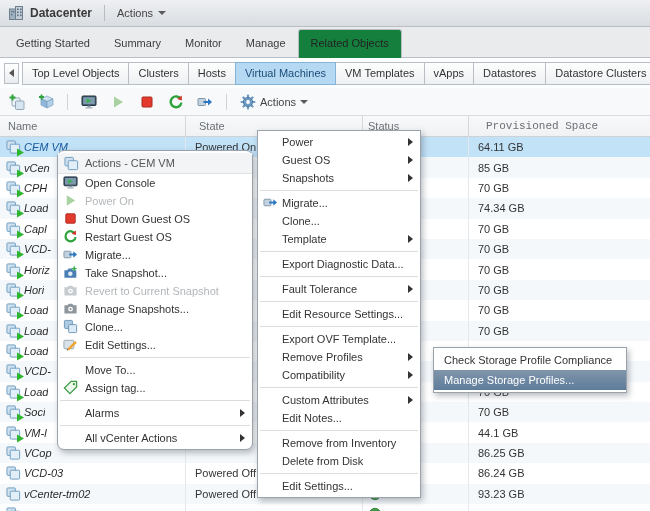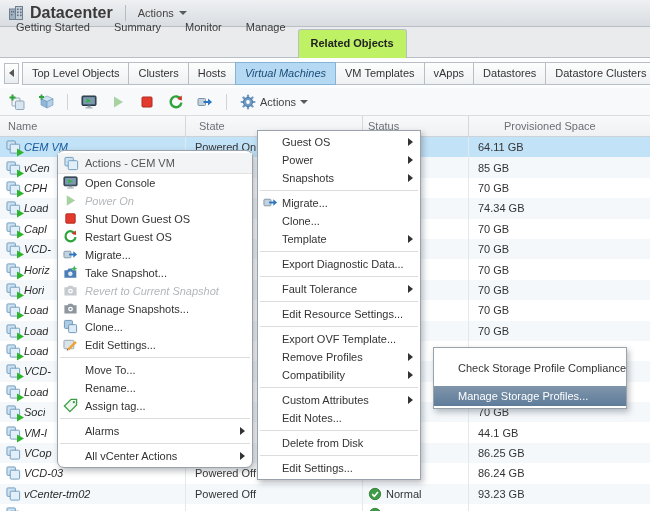--- a/index.html
+++ b/index.html
@@ -4,40 +4,40 @@
 <style>
   html,body{margin:0;padding:0;background:#fff;}
   #app{position:relative;width:650px;height:511px;overflow:hidden;background:#fff;
        font-family:"Liberation Sans",sans-serif;font-size:11px;color:#333;-webkit-font-smoothing:antialiased;}
   svg{pointer-events:none;}
   
   #titlebar{position:absolute;top:0;left:0;width:650px;height:27px;box-sizing:border-box;
     background:linear-gradient(#eef0f2,#d9dde1);border-bottom:1px solid #b9bec4;
     display:flex;align-items:center;padding:0 8px;}
   .objicon svg{width:16px;height:16px;display:block;}
-  .objname{font-weight:bold;font-size:16px;color:#3a3a3a;margin-left:6px;}
+  .objname{font-weight:bold;font-size:12px;color:#3a3a3a;margin-left:6px;}
   .tbdivider{width:1px;height:16px;background:#b6bcc2;margin:0 12px;}
   .actionsbtn{display:flex;align-items:center;gap:5px;color:#444;}
   .caret{width:0;height:0;border-left:4px solid transparent;border-right:4px solid transparent;border-top:4px solid #5a5a5a;}
   
   #maintabs{position:absolute;top:27px;left:0;width:650px;height:31px;box-sizing:border-box;
     background:#e9ebed;border-bottom:1px solid #b9bec4;display:flex;align-items:flex-end;padding-left:4px;}
-  .mtab{padding:7px 12px 24px;color:#3c3c3c;white-space:nowrap;margin-top:40px;}
-  .mtab.active{background:#bef264;border:1px solid #b9bec4;border-bottom:none;border-radius:3px 3px 0 0;
-    font-weight:bold;color:#222;margin-bottom:-1px;padding-bottom:9px;}
+  .mtab{padding:7px 12px 8px;color:#3c3c3c;white-space:nowrap;margin-top:40px;}
+  .mtab.active{background:#15803d;border:1px solid #b9bec4;border-bottom:none;border-radius:3px 3px 0 0;
+    font-weight:normal;color:#222;margin-bottom:-1px;padding-bottom:9px;}
   
   #subtabs{position:absolute;top:58px;left:0;width:650px;height:30px;background:#fcfdfe;
     display:flex;align-items:center;padding-left:4px;box-sizing:border-box;overflow:hidden;}
   .navleft{width:15px;height:21px;box-sizing:border-box;border:1px solid #b9bec4;
     background:linear-gradient(#ffffff,#e9edf0);display:flex;align-items:center;justify-content:center;flex:none;}
   .tri-left{width:0;height:0;border-top:4px solid transparent;border-bottom:4px solid transparent;border-right:5px solid #555;}
   #subtablist{display:flex;margin-left:4px;}
   .stab{height:21px;line-height:21px;padding:0 9px;border:1px solid #b9bec4;margin-left:-1px;
     background:linear-gradient(#fdfdfd,#eef1f3);color:#333;white-space:nowrap;}
-  .stab.active{background:#b5d9f3;border-color:#84b3d8;color:#1c4d77;position:relative;z-index:1;font-style:italic;}
+  .stab.active{background:#b5d9f3;border-color:#84b3d8;color:#1c4d77;position:relative;z-index:1;}
   
   #toolbar{position:absolute;top:88px;left:0;width:650px;height:28px;box-sizing:border-box;
     background:#f7f9fa;border-bottom:1px solid #d9dde1;display:flex;align-items:center;padding-left:6px;gap:7px;}
   .tbtn{padding:2px 3px;display:flex;align-items:center;gap:4px;color:#444;}
   .tbtn svg{width:16px;height:16px;display:block;}
   .vsep{width:1px;height:16px;background:#cfd4d8;margin:0 3px;}
   .ic-play{color:#a9d2a2;}
   
   #thead{position:absolute;top:116px;left:0;width:650px;height:21px;box-sizing:border-box;
     background:linear-gradient(#f8f9fa,#eff1f3);border-bottom:1px solid #cdd2d6;color:#6b7076;}
@@ -65,24 +65,24 @@
     box-shadow:2px 3px 6px rgba(70,80,90,.38);padding:2px 0;}
   #menu1{left:57px;top:150px;width:196px;z-index:10;border-radius:7px;}
   #menu2{left:257px;top:130px;width:164px;z-index:20;}
   #menu3{left:433px;top:347px;width:194px;z-index:30;}
   .mhead{height:20px;display:flex;align-items:center;gap:6px;padding-left:6px;background:#f3f4f5;
     border-bottom:1px solid #e2e2e2;color:#555;}
   .mhead svg{width:15px;height:15px;display:block;}
   .mitem{position:relative;height:18px;line-height:18px;color:#333;white-space:nowrap;}
   #menu1 .mitem{padding-left:27px;}
   #menu2 .mitem{padding-left:24px;}
-  #menu3 .mitem{height:20px;line-height:20px;padding-left:24px;margin-top:8px;}
+  #menu3 .mitem{height:20px;line-height:20px;padding-left:10px;}
   .mitem .ic{position:absolute;left:5px;top:1px;width:15px;height:15px;}
   .ic svg{width:15px;height:15px;display:block;}
-  .mitem.dis{color:#b3b7ba;font-style:italic;}
+  .mitem.dis{color:#b3b7ba;}
   .mitem.hl{background:linear-gradient(#8095aa,#5e7c9b);color:#fff;}
   .marrow{position:absolute;right:7px;top:50%;transform:translateY(-50%);width:0;height:0;
     border-top:4px solid transparent;border-bottom:4px solid transparent;border-left:5px solid #333;}
   .msep{height:7px;position:relative;}
   .msep::after{content:"";position:absolute;left:2px;right:2px;top:3px;height:1px;background:#dcdcdc;}
   .ic-snapshot{color:#3b79b8;}
   .ic-snapshot-manage{color:#8e979e;}
   .ic-snapshot-revert{color:#c6cbd0;}
 </style>
 </head>
@@ -264,21 +264,21 @@
         </svg>
       <span>Actions</span>
       <i class="caret"></i>
     </span>
   </div>
 
   <div id="thead">
       <span class="hcell" style="left: 8px;">Name</span>
       <span class="hcell" style="left: 199px;">State</span>
       <span class="hcell" style="left: 368px;">Status</span>
-      <span class="hcell" style="left: 504px;">Provisioned Space</span>
+      <span class="hcell" style="left: 486px; font-family: Liberation Mono, monospace;">Provisioned Space</span>
       <i class="coldiv head" style="left: 185px;"></i>
       <i class="coldiv head" style="left: 362px;"></i>
       <i class="coldiv head" style="left: 468px;"></i>
     </div>
   <div id="tbody">
       <div class="trow sel">
         <span class="vmic on">
           <svg viewBox="0 0 16 16">
             <use href="#sym-vm"></use>
           </svg>
@@ -638,34 +638,33 @@
             <use href="#sym-clone"></use>
           </svg>
         </span><span class="mlabel">Clone...</span></div>
       <div class="mitem"><span class="ic ic-edit">
           <svg viewBox="0 0 16 16">
             <use href="#sym-edit"></use>
           </svg>
         </span><span class="mlabel">Edit Settings...</span></div>
       <div class="msep"></div>
       <div class="mitem"><span class="mlabel">Move To...</span></div>
-      <div class="mitem"><span class="mlabel">Rename...</span></div>
       <div class="mitem"><span class="ic ic-tag">
           <svg viewBox="0 0 16 16">
             <use href="#sym-tag"></use>
           </svg>
         </span><span class="mlabel">Assign tag...</span></div>
       <div class="msep"></div>
       <div class="mitem"><span class="mlabel">Alarms</span><i class="marrow"></i></div>
       <div class="msep"></div>
       <div class="mitem"><span class="mlabel">All vCenter Actions</span><i class="marrow"></i></div>
     </div>
   <div id="menu2" class="menu">
+      <div class="mitem"><span class="mlabel">Power</span><i class="marrow"></i></div>
       <div class="mitem"><span class="mlabel">Guest OS</span><i class="marrow"></i></div>
-      <div class="mitem"><span class="mlabel">Power</span><i class="marrow"></i></div>
       <div class="mitem"><span class="mlabel">Snapshots</span><i class="marrow"></i></div>
       <div class="msep"></div>
       <div class="mitem"><span class="ic ic-migrate">
           <svg viewBox="0 0 16 16">
             <use href="#sym-migrate"></use>
           </svg>
         </span><span class="mlabel">Migrate...</span></div>
       <div class="mitem"><span class="mlabel">Clone...</span></div>
       <div class="mitem"><span class="mlabel">Template</span><i class="marrow"></i></div>
       <div class="msep"></div>
@@ -675,20 +674,21 @@
       <div class="msep"></div>
       <div class="mitem"><span class="mlabel">Edit Resource Settings...</span></div>
       <div class="msep"></div>
       <div class="mitem"><span class="mlabel">Export OVF Template...</span></div>
       <div class="mitem"><span class="mlabel">Remove Profiles</span><i class="marrow"></i></div>
       <div class="mitem"><span class="mlabel">Compatibility</span><i class="marrow"></i></div>
       <div class="msep"></div>
       <div class="mitem"><span class="mlabel">Custom Attributes</span><i class="marrow"></i></div>
       <div class="mitem"><span class="mlabel">Edit Notes...</span></div>
       <div class="msep"></div>
+      <div class="mitem"><span class="mlabel">Remove from Inventory</span></div>
       <div class="mitem"><span class="mlabel">Delete from Disk</span></div>
       <div class="msep"></div>
       <div class="mitem"><span class="mlabel">Edit Settings...</span></div>
     </div>
   <div id="menu3" class="menu">
       <div class="mitem"><span class="mlabel">Check Storage Profile Compliance</span></div>
       <div class="mitem hl"><span class="mlabel">Manage Storage Profiles...</span></div>
     </div>
 
 </div>

